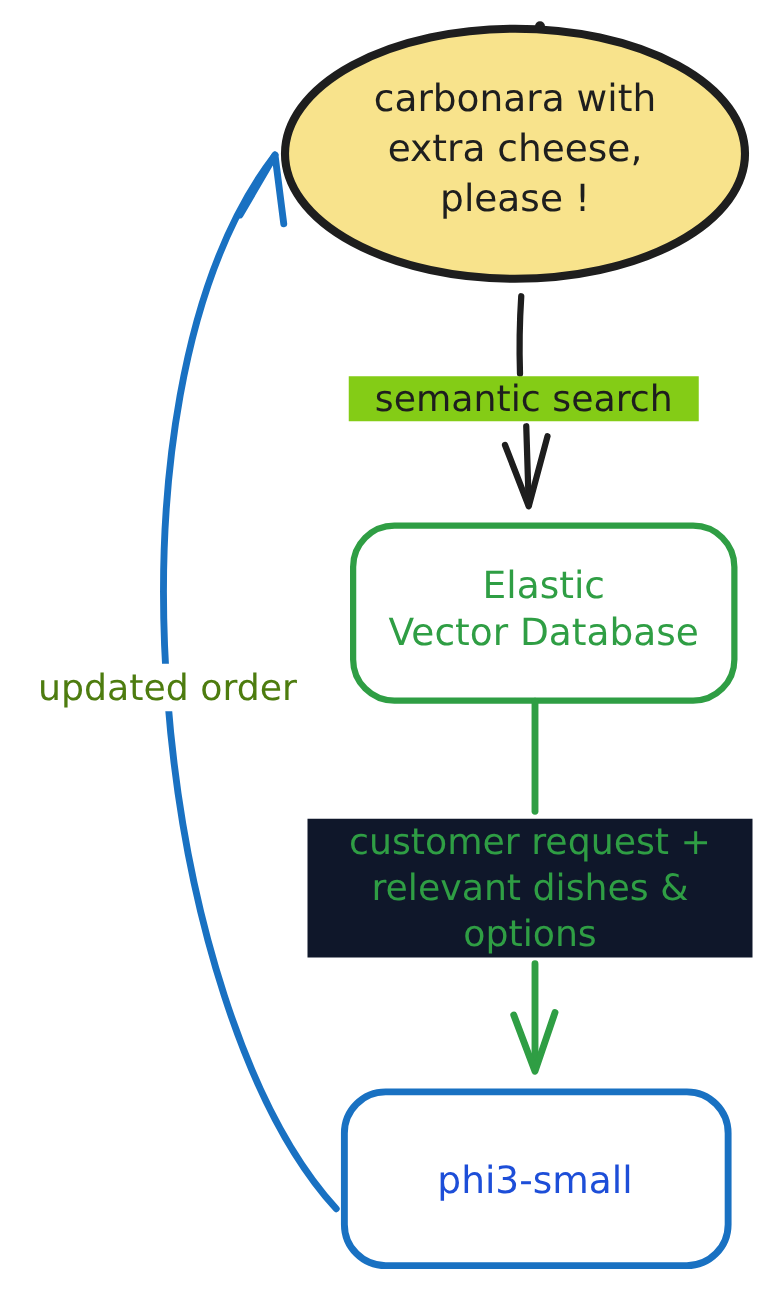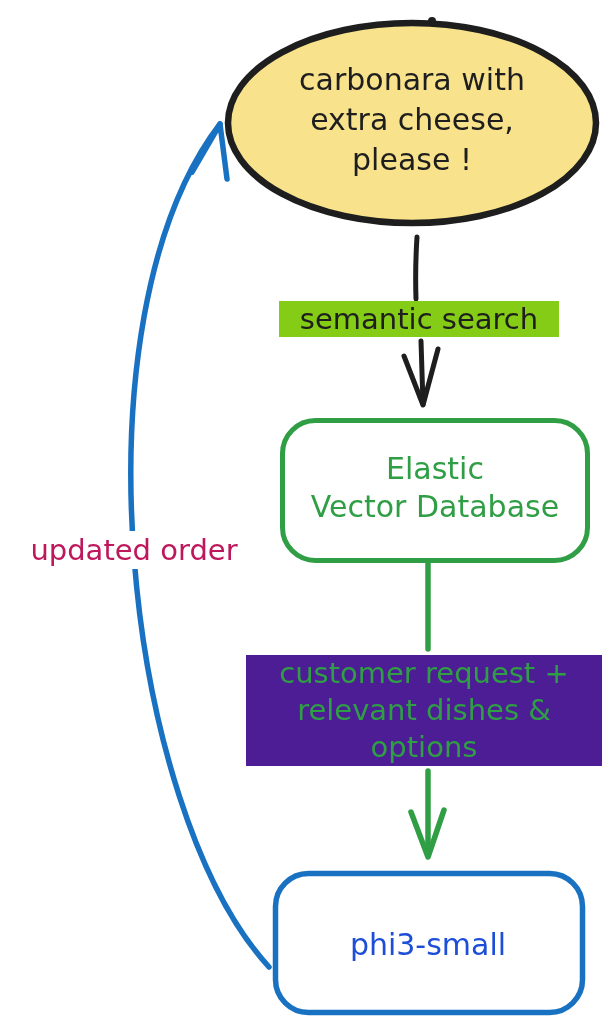--- a/index.html
+++ b/index.html
@@ -53,37 +53,37 @@
     line-height: 38px;
     color: #2f9e44;
   }
   .green-edge-label {
     left: 246px;
     top: 655px;
     width: 356px;
     font-size: 29px;
     line-height: 37px;
     color: #2f9e44;
-    background: #4c1d95;
+    background: #0f172a;
   }
   .model-label {
     left: 298px;
     top: 926px;
     width: 260px;
     font-size: 30px;
     line-height: 38px;
     color: #1d4ed8;
   }
   .updated-order-label {
     left: 14px;
     top: 531px;
     width: 240px;
     font-size: 29px;
     line-height: 38px;
-    color: #be185d;
+    color: #4d7c0f;
     background: #ffffff;
   }
 </style>
 </head>
 <body>
 
 <div class="canvas">
 
   <svg class="diagram-svg" viewBox="0 0 611 1033">
 

